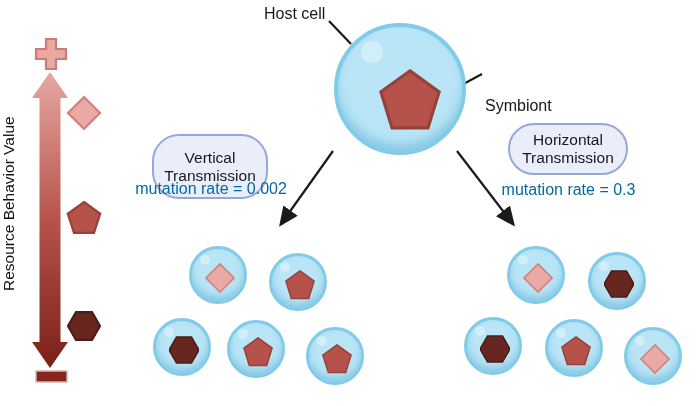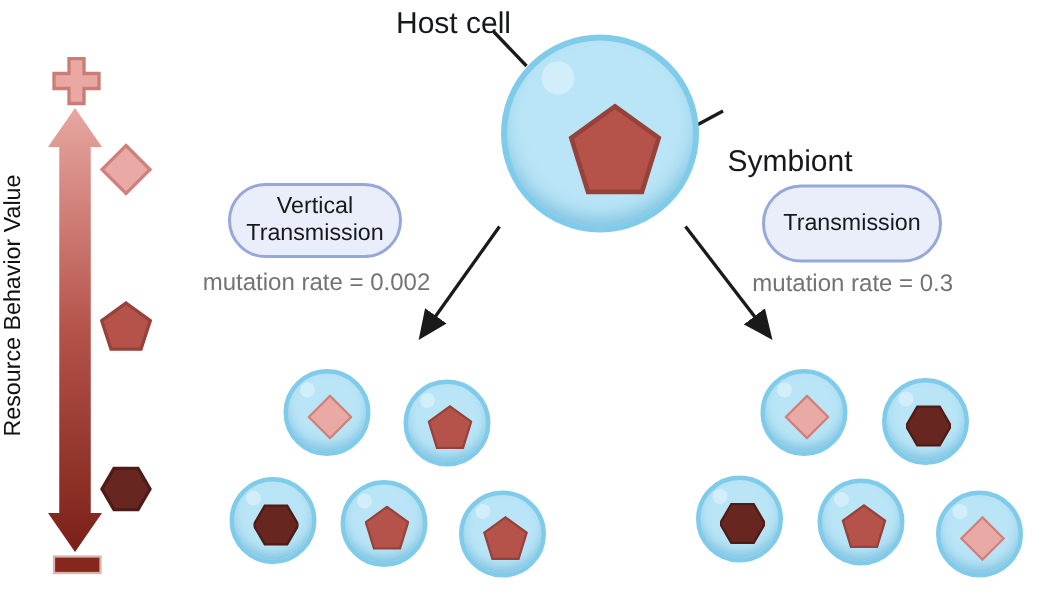--- a/index.html
+++ b/index.html
@@ -2,28 +2,28 @@
 <html><head>
 <meta charset="utf-8">
 <style>
   html,body{margin:0;padding:0;background:#fff;}
   .canvas{
     position:relative;width:700px;height:406px;background:#ffffff;
     font-family:"Liberation Sans",sans-serif;color:#16181c;overflow:hidden;
   }
   .abs{position:absolute;}
   
-  .plainlabel{font-size:20px;color:#16181c;white-space:nowrap;}
+  .plainlabel{font-size:16px;color:#16181c;white-space:nowrap;}
   .axis-label{
     position:absolute;left:-2px;top:118px;width:22px;height:172px;
     display:flex;align-items:center;justify-content:center;
     writing-mode:vertical-rl;transform:rotate(180deg);
     font-size:15.5px;color:#111;white-space:nowrap;
   }
-  .mutation{font-size:16px;color:#737373;text-align:center;white-space:nowrap;}
+  .mutation{font-size:16px;color:#0369a1;text-align:center;white-space:nowrap;}
   
   .pill{
     position:absolute;display:flex;flex-direction:column;align-items:center;justify-content:center;
     background:#eaeefb;border:2px solid #96a8d9;border-radius:27px;
     font-size:15.5px;line-height:1.15;color:#16181c;text-align:center;box-sizing:border-box;
   }
   
   .cell{
     position:absolute;border-radius:50%;background:#b9e5f6;border:3px solid #7fcbe9;
     box-sizing:border-box;
@@ -86,27 +86,28 @@
   <div class="abs plainlabel" style="left:264px;top:5px;">Host cell</div>
   <div class="abs plainlabel" style="left:485px;top:64px;margin-top:33px;">Symbiont</div>
 
   <div class="cell big" style="left:334px;top:23px;width:132px;height:132px;">
     <span class="hl"></span>
     <svg class="shape" viewBox="0 0 100 100">
       <polygon class="med" points="50,3 97,37 79,95 21,95 3,37"></polygon>
     </svg>
   </div>
 
-  <div class="pill" style="left:152px;top:122px;width:116px;height:50px;">
+  <div class="pill" style="left:152px;top:134px;width:116px;height:65px;">
     <span>Vertical</span>
     <span>Transmission</span>
   </div>
   <div class="abs mutation" style="left:131px;top:180px;width:160px;">mutation rate = 0.002</div>
 
   <div class="pill" style="left:508px;top:123px;width:120px;height:52px;">
+    <span>Horizontal</span>
     <span>Transmission</span>
   </div>
   <div class="abs mutation" style="left:496px;top:181px;width:145px;">mutation rate = 0.3</div>
 
   <div>
     <div class="cell small" style="left:189px;top:246px;width:58px;height:58px;">
       <span class="hl"></span>
       <svg class="shape" viewBox="0 0 100 100">
           <polygon class="light" points="50,3 97,50 50,97 3,50"></polygon>
         </svg>

